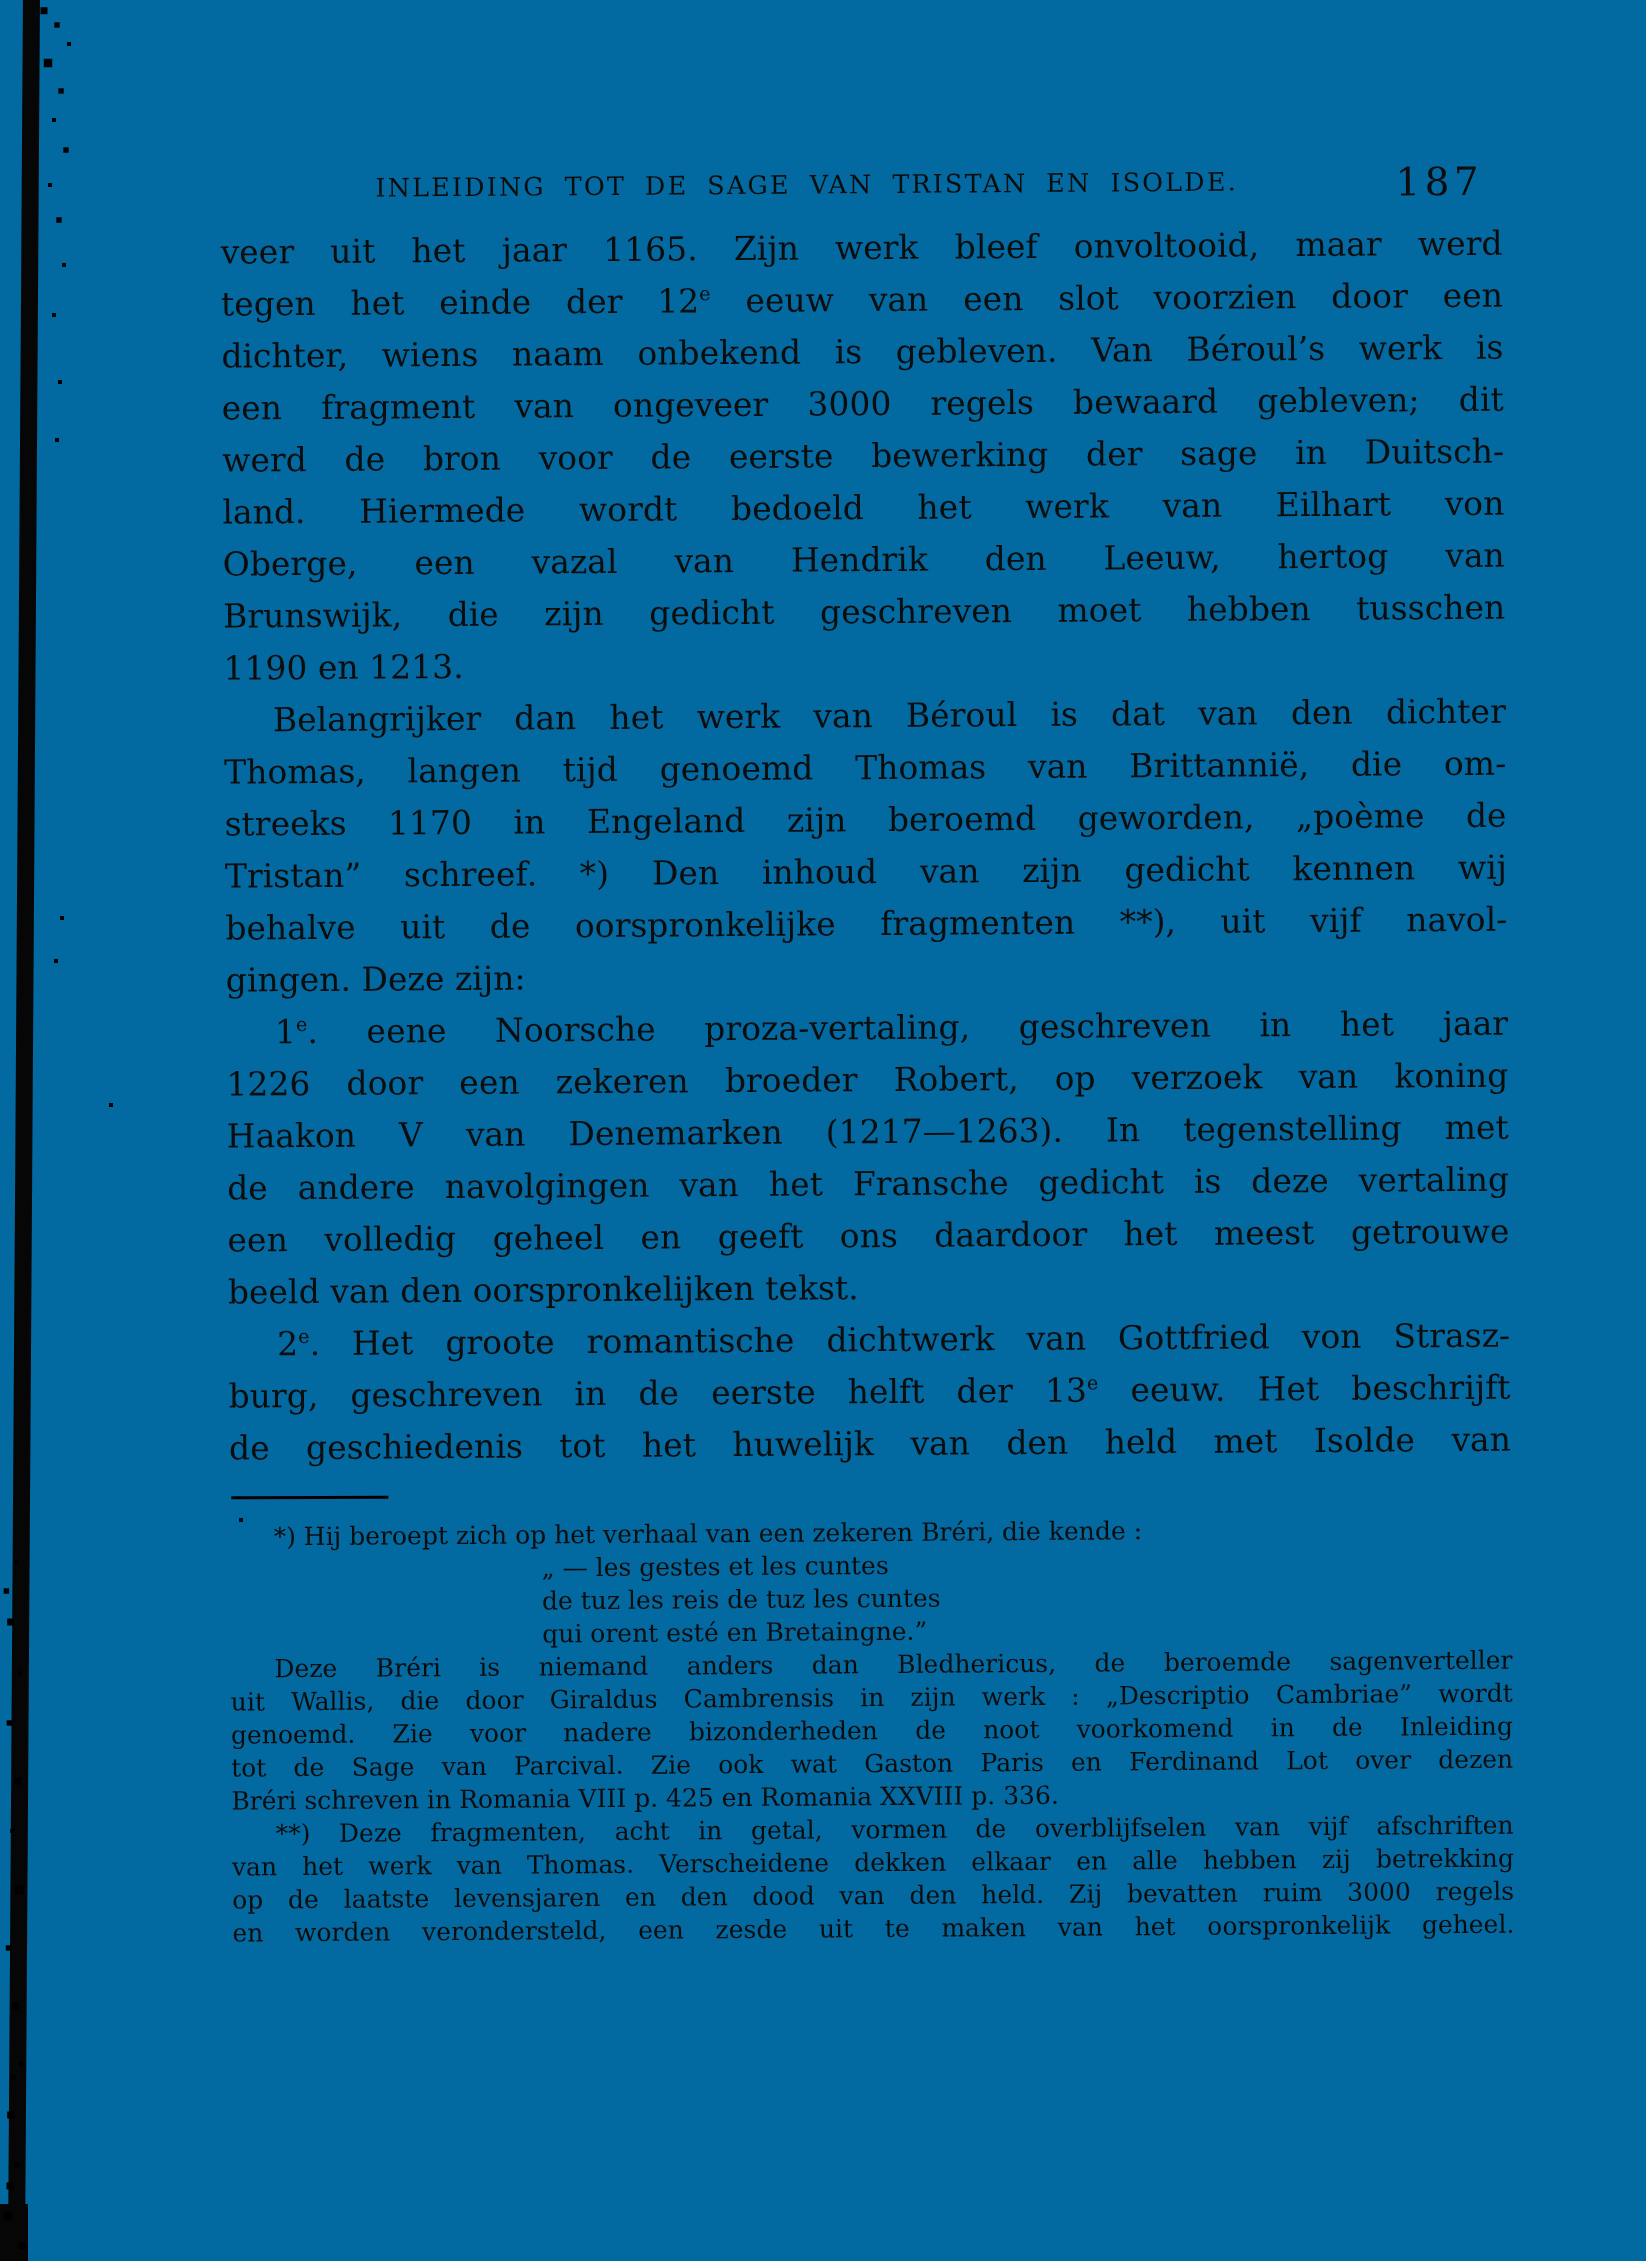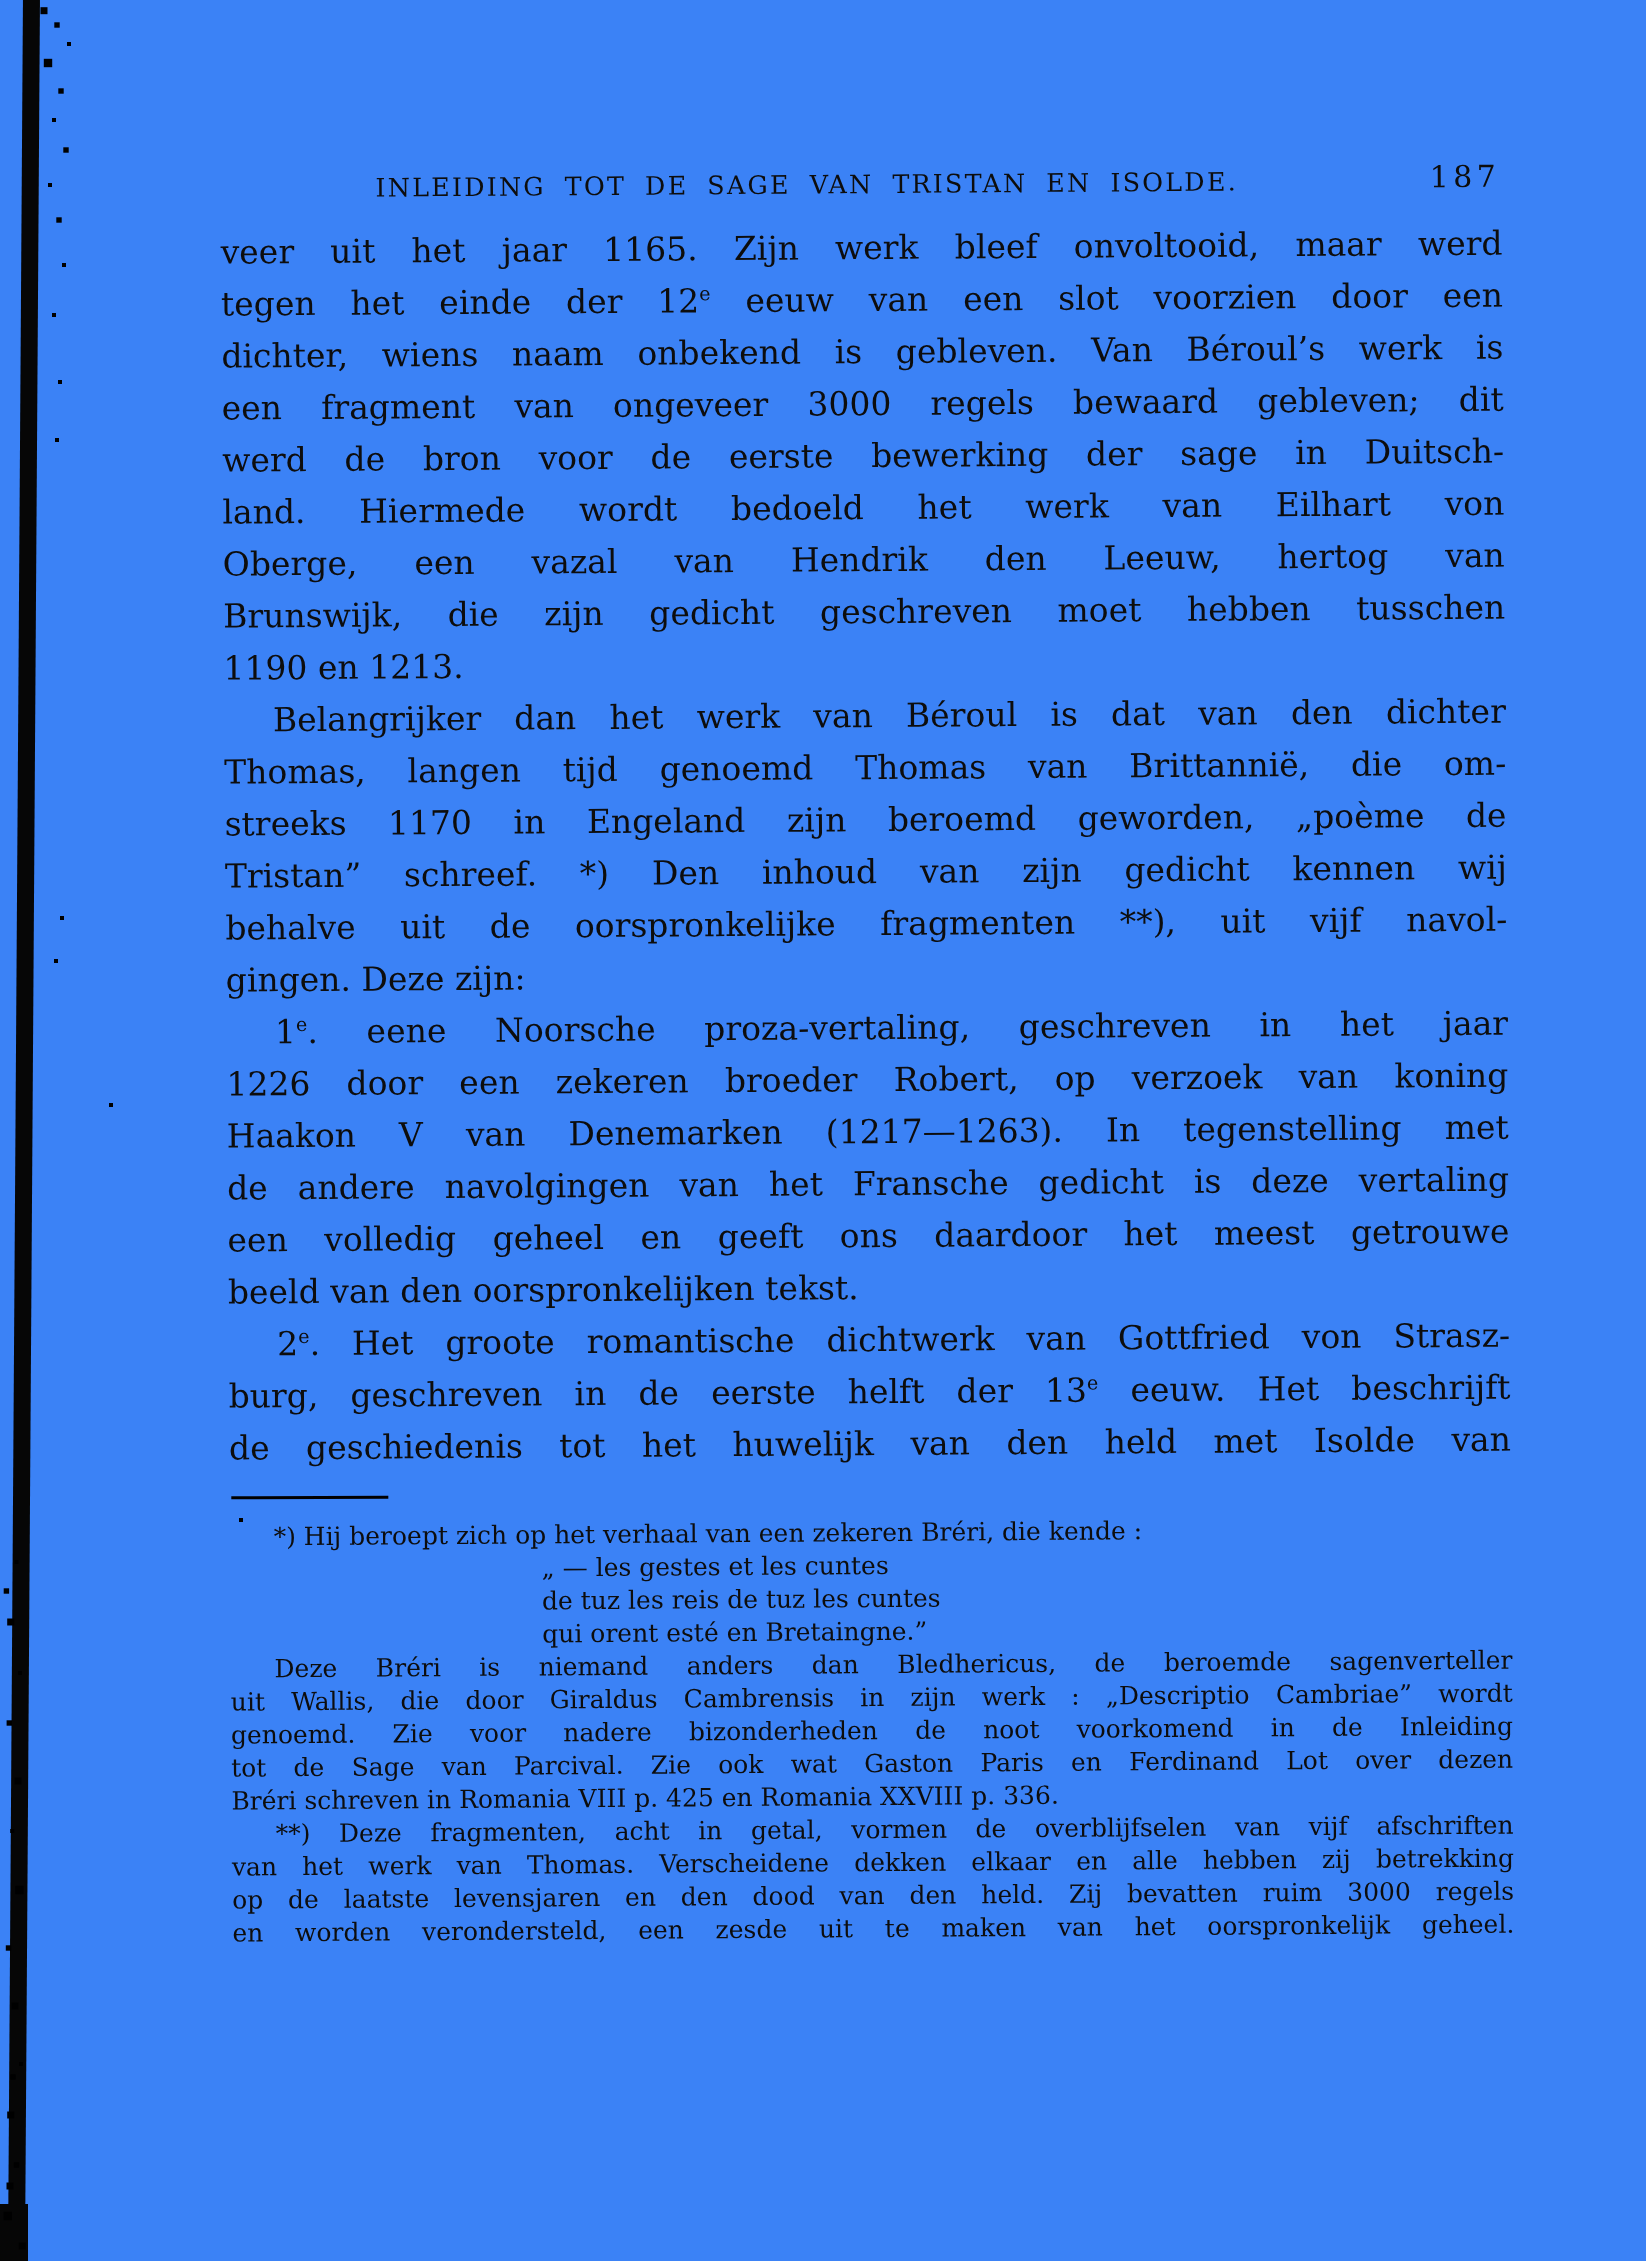--- a/index.html
+++ b/index.html
@@ -1,20 +1,20 @@
 <!DOCTYPE html>
 <html style="font-size:11.6px"><head>
 <meta charset="utf-8">
 <style>
   html, body { margin: 0; padding: 0; background: #ffffff; }
   .page {
     position: relative;
     width: 1647px;
     height: 2261px;
-    background: #3b82f6;
+    background: #0369a1;
     overflow: hidden;
     font-family: "DejaVu Serif", serif;
     color: #0d0d0d;
   }
   
   .gutter {
     position: absolute;
     left: 22.5px; top: -5.8px;
     width: 16.7px; height: 2274px;
     background: #060606;
@@ -56,22 +56,22 @@
     display: block;
     text-align: center;
     padding-right: 109px;
     font-size: 25.4px;
     letter-spacing: 2.2px;
     word-spacing: 8.7px;
     white-space: nowrap;
   }
   .pagenum {
     position: absolute;
-    right: 2px; top: -5.8px;
-    font-size: 30px;
+    right: 19px; top: -5.8px;
+    font-size: 39px;
     letter-spacing: 4.4px;
   }
   .bodytext { font-size: 33px; line-height: 52px; }
   .tline { text-align: justify; text-align-last: justify; }
   .tline.left { text-align-last: left; }
   .tline.verse { text-align: left; text-align-last: left; margin-left: 312px; }
   .tline.indent { text-indent: 49px; }
   sup { font-size: 0.58em; line-height: 0; vertical-align: super; letter-spacing: 0; }
   .fn-rule {
     width: 157px; height: 2.9px;

